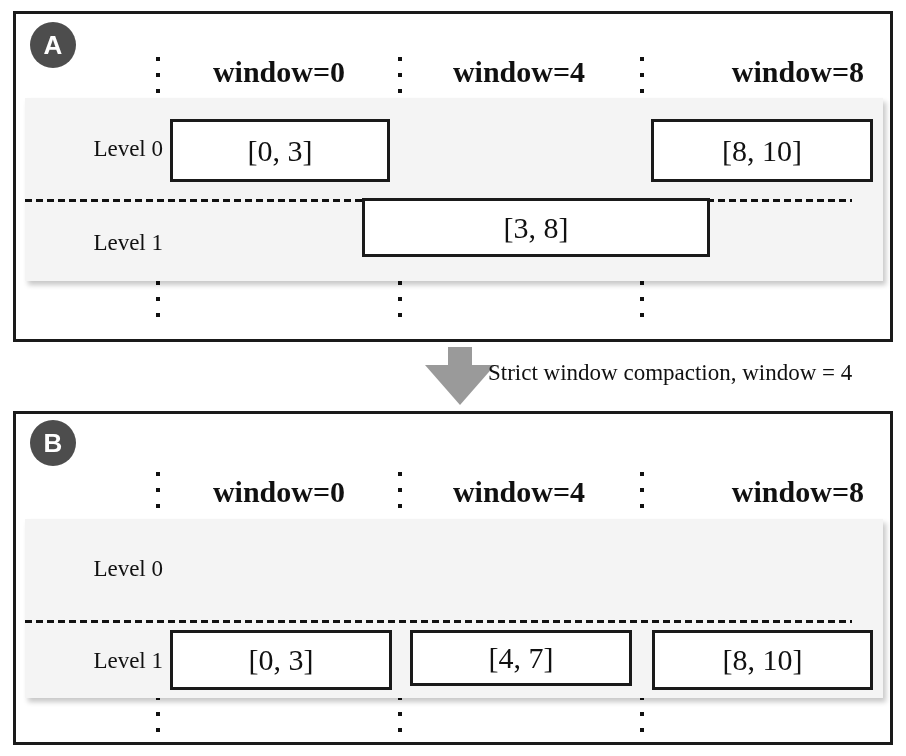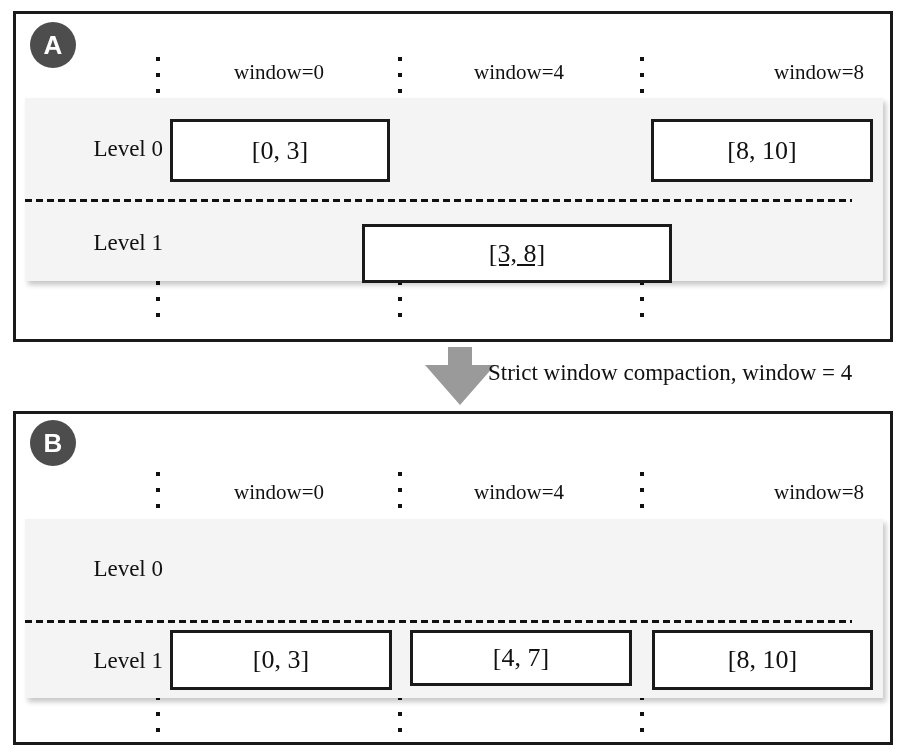--- a/index.html
+++ b/index.html
@@ -53,22 +53,23 @@
   .panel-b .vdots { top: 58px; height: 270px; }
   .vdots.v1 { left: 140px; }
   .vdots.v2 { left: 382px; }
   .vdots.v3 { left: 624px; }
 
   .col-header {
     position: absolute;
     height: 28px;
     line-height: 28px;
     text-align: center;
-    font-size: 21px;
-    white-space: nowrap;
+    font-size: 30px;
+    white-space: nowrap;
+    font-weight: bold;
   }
   .panel-a .col-header { top: 44px; }
   .panel-b .col-header { top: 64px; }
   .col-header.c1 { left: 144px; width: 238px; }
   .col-header.c2 { left: 384px; width: 238px; }
   .col-header.c3 { left: 608px; width: 240px; text-align: right; }
 
   .band {
     position: absolute;
     left: 9px;
@@ -105,26 +106,26 @@
   .panel-b .row-label.l1 { top: 232px; }
 
   .range-box {
     position: absolute;
     box-sizing: border-box;
     border: 3px solid #1a1a1a;
     background: #ffffff;
     display: flex;
     align-items: center;
     justify-content: center;
-    font-size: 26px;
+    font-size: 30px;
     white-space: nowrap;
   }
   .panel-a .range-box.a-l0-w0 { left: 154px; top: 105px; width: 220px; height: 63px; }
   .panel-a .range-box.a-l0-w8 { left: 635px; top: 105px; width: 222px; height: 63px; }
-  .panel-a .range-box.a-l1    { left: 346px; top: 210px; width: 310px; height: 59px; text-decoration: underline; }
+  .panel-a .range-box.a-l1    { left: 346px; top: 184px; width: 348px; height: 59px; }
   .panel-b .range-box.b-l1-w0 { left: 154px; top: 216px; width: 222px; height: 60px; }
   .panel-b .range-box.b-l1-w4 { left: 394px; top: 216px; width: 222px; height: 56px; }
   .panel-b .range-box.b-l1-w8 { left: 636px; top: 216px; width: 221px; height: 60px; }
 
   .arrow-stem {
     position: absolute;
     left: 448px;
     top: 347px;
     width: 24px;
     height: 19px;

